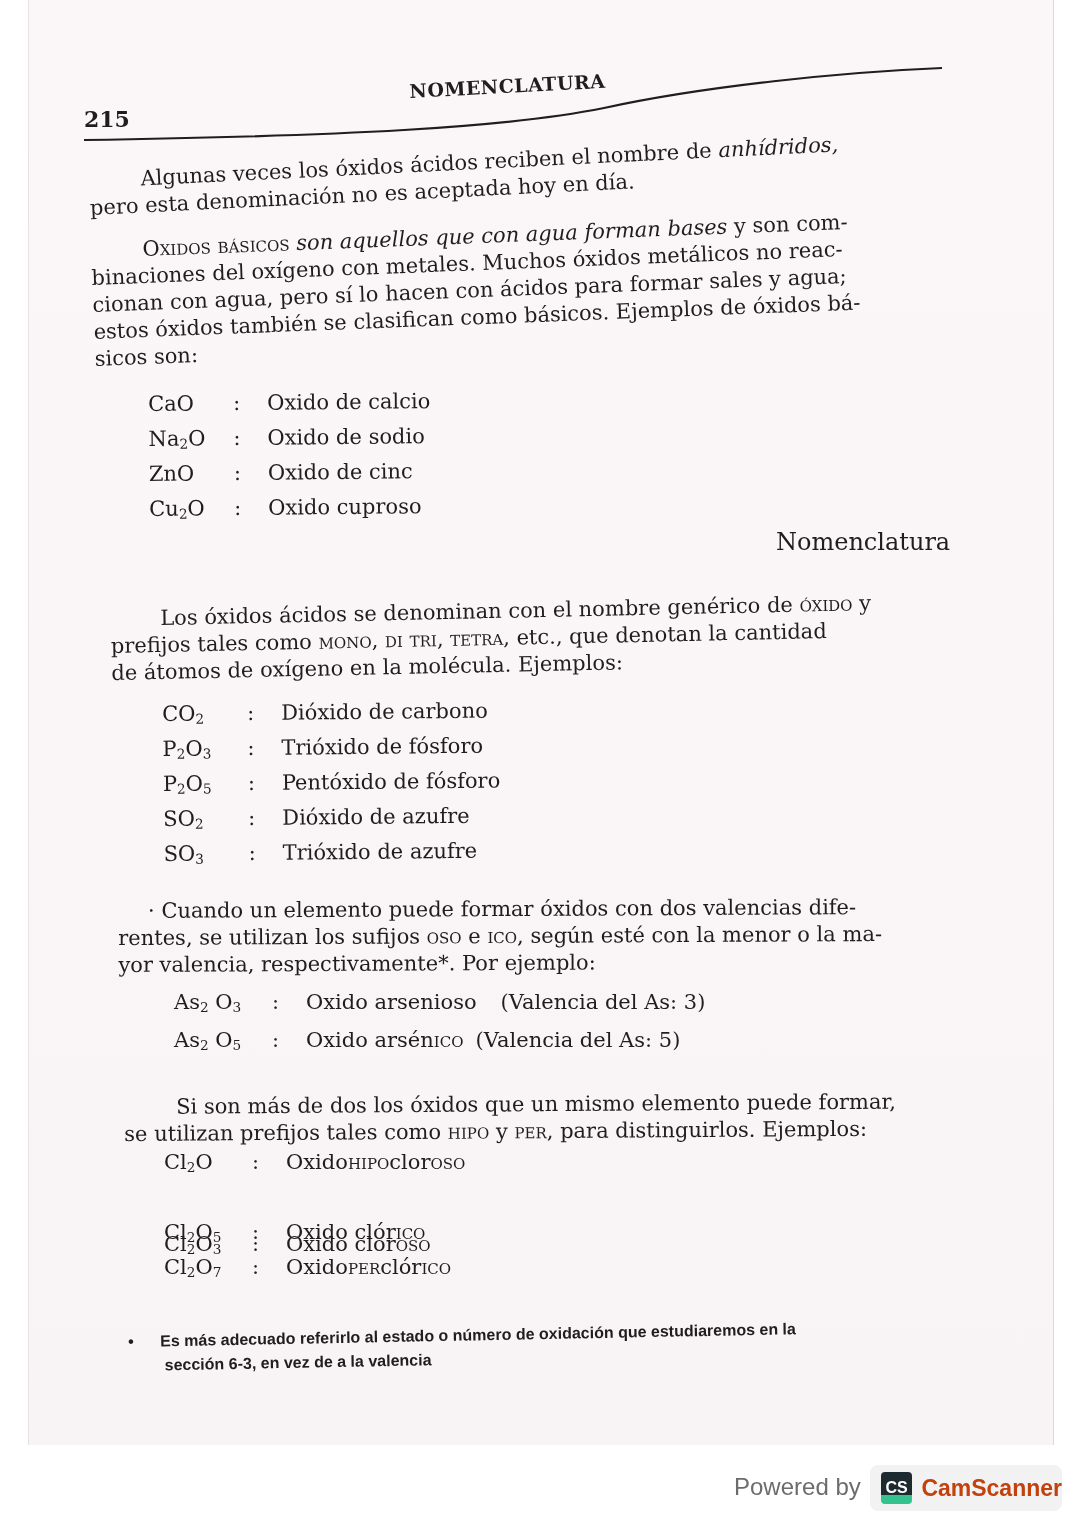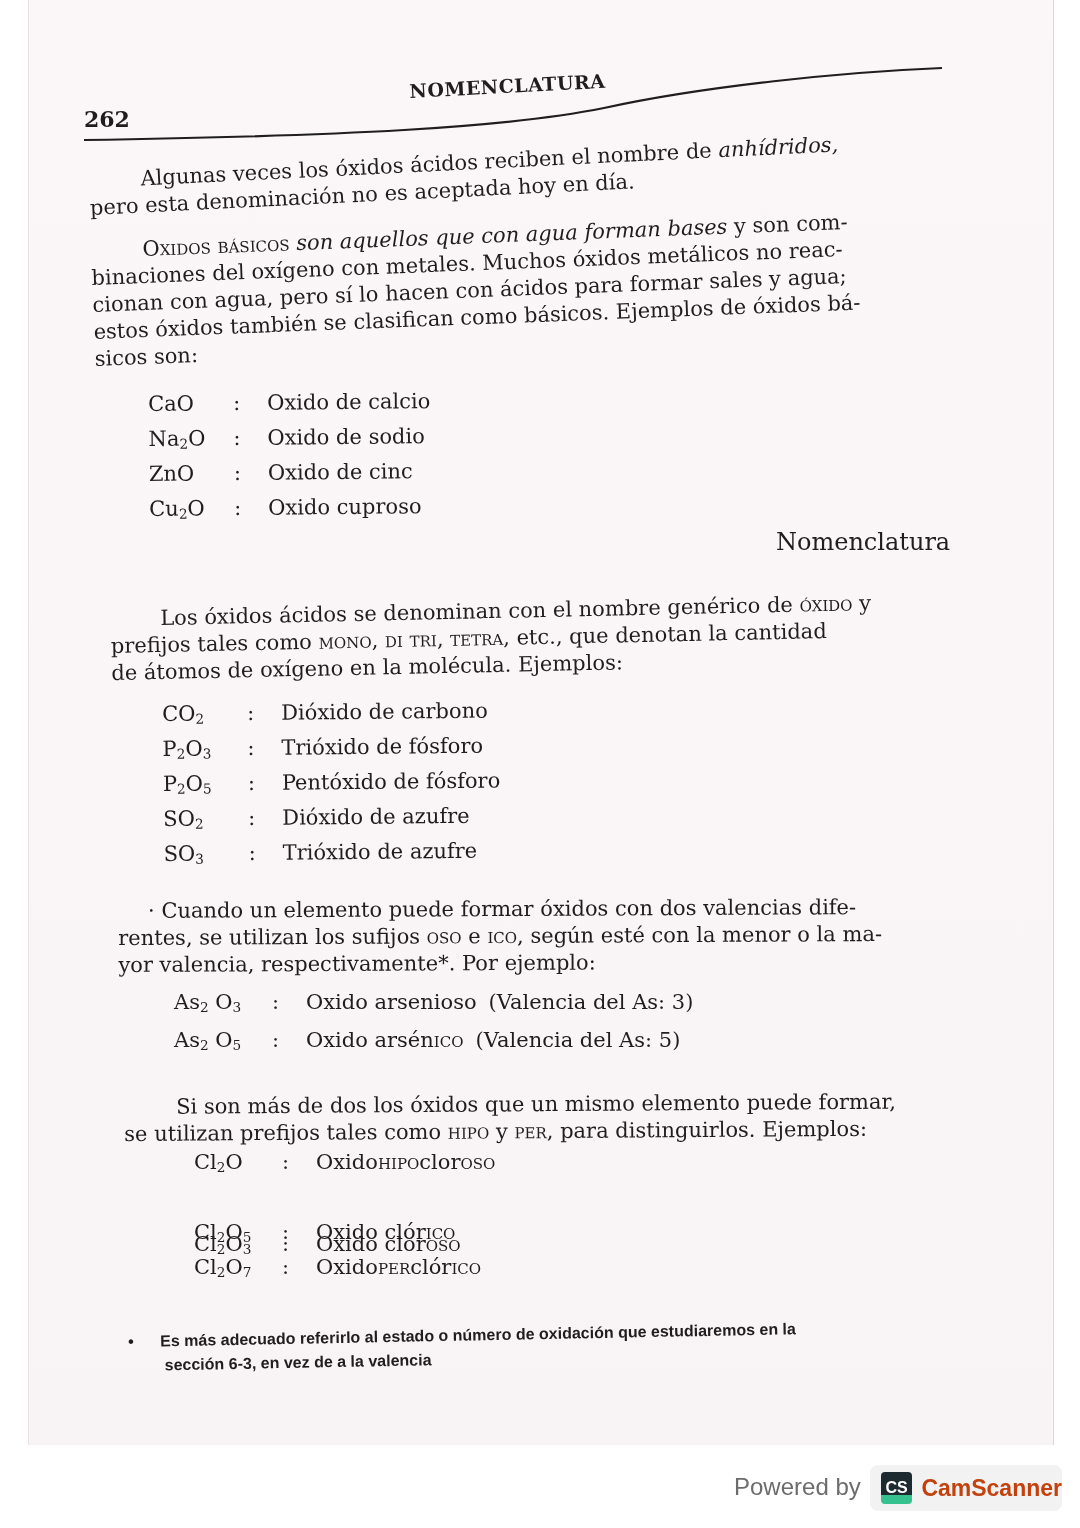--- a/index.html
+++ b/index.html
@@ -46,21 +46,21 @@
 </style>
 </head>
 <body>
 
 <div class="page"></div>
 
 <svg class="rule" viewBox="0 0 860 80" preserveAspectRatio="none">
   <path d="M0 74 C 260 70, 420 62, 520 42 C 620 20, 760 6, 858 2" stroke="#1f1d1e" stroke-width="2.2" fill="none"></path>
 </svg>
 
-<div class="abs header-num">262</div>
+<div class="abs header-num">215</div>
 <div class="abs header-title">NOMENCLATURA</div>
 
 <div class="para skew1" style="left:88px; top:168px;">
   <span class="line" style="padding-left:52px;"><span>Algunas veces los óxidos ácidos reciben el nombre de </span><span class="it">anhídridos,</span></span>
   <span class="line">pero esta denominación no es aceptada hoy en día.</span>
 </div>
 
 <div class="para skew2" style="left:90px; top:238px;">
   <span class="line" style="padding-left:52px;"><span class="sc">Oxidos básicos</span><span class="it"> son aquellos que con agua forman bases</span><span> y son com-</span></span>
   <span class="line">binaciones del oxígeno con metales. Muchos óxidos metálicos no reac-</span>
@@ -133,37 +133,37 @@
   <span class="line"><span>rentes, se utilizan los sufijos </span><span class="sc">oso</span><span> e </span><span class="sc">ico</span><span>, según esté con la menor o la ma-</span></span>
   <span class="line">yor valencia, respectivamente*. Por ejemplo:</span>
 </div>
 
 <div class="list" style="left:174px; top:990px;">
   <div class="row" style="height:38px;justify-content:flex-end;">
       <span class="f" style="width:98px;"><span>As</span><sub>2</sub><span> O</span><sub>3</sub></span>
       <span class="c">:</span>
       <span>Oxido arsenioso</span>
       <span class="sc"></span>
-      <span style="margin-left:12px;">(Valencia del As: 3)</span>
+      <span style="margin-left:24px;">(Valencia del As: 3)</span>
     </div>
   <div class="row" style="height:38px;">
       <span class="f" style="width:98px;"><span>As</span><sub>2</sub><span> O</span><sub>5</sub></span>
       <span class="c">:</span>
       <span>Oxido arsén</span>
       <span class="sc">ico</span>
       <span style="margin-left:12px;text-align:right;">(Valencia del As: 5)</span>
     </div>
 </div>
 
 <div class="para" style="left:124px; top:1094px; transform: rotate(-0.4deg); transform-origin:left top;">
   <span class="line" style="padding-left:52px;">Si son más de dos los óxidos que un mismo elemento puede formar,</span>
   <span class="line"><span>se utilizan prefijos tales como </span><span class="sc">hipo</span><span> y </span><span class="sc">per</span><span>, para distinguirlos. Ejemplos:</span></span>
 </div>
 
-<div class="list" style="left:194px; top:1150px;">
+<div class="list" style="left:164px; top:1150px;">
   <div class="row">
       <span class="f" style="width:88px;"><span>Cl</span><sub>2</sub><span>O</span></span>
       <span class="c">:</span>
       <span>Oxido </span>
       <span class="sc">hipo</span>
       <span>clor</span>
       <span class="sc">oso</span>
     </div>
   <div class="row">
       <span class="f" style="width:88px;margin-top:47px;"><span>Cl</span><sub>2</sub><span>O</span><sub>3</sub></span>

